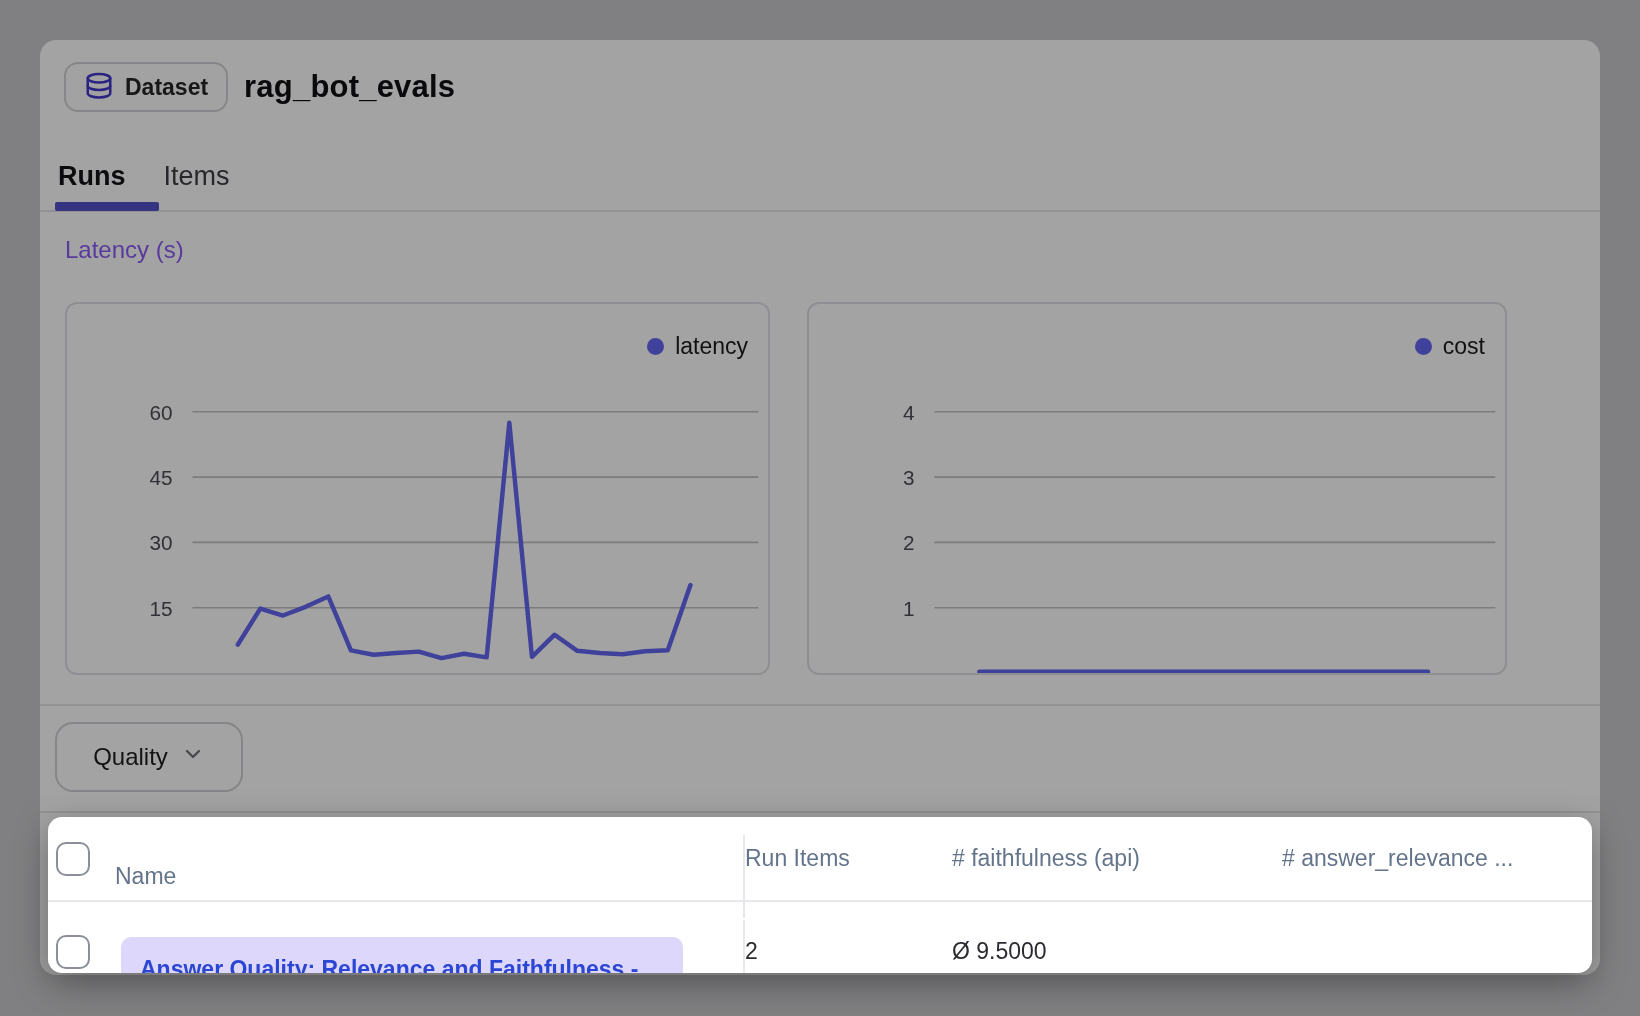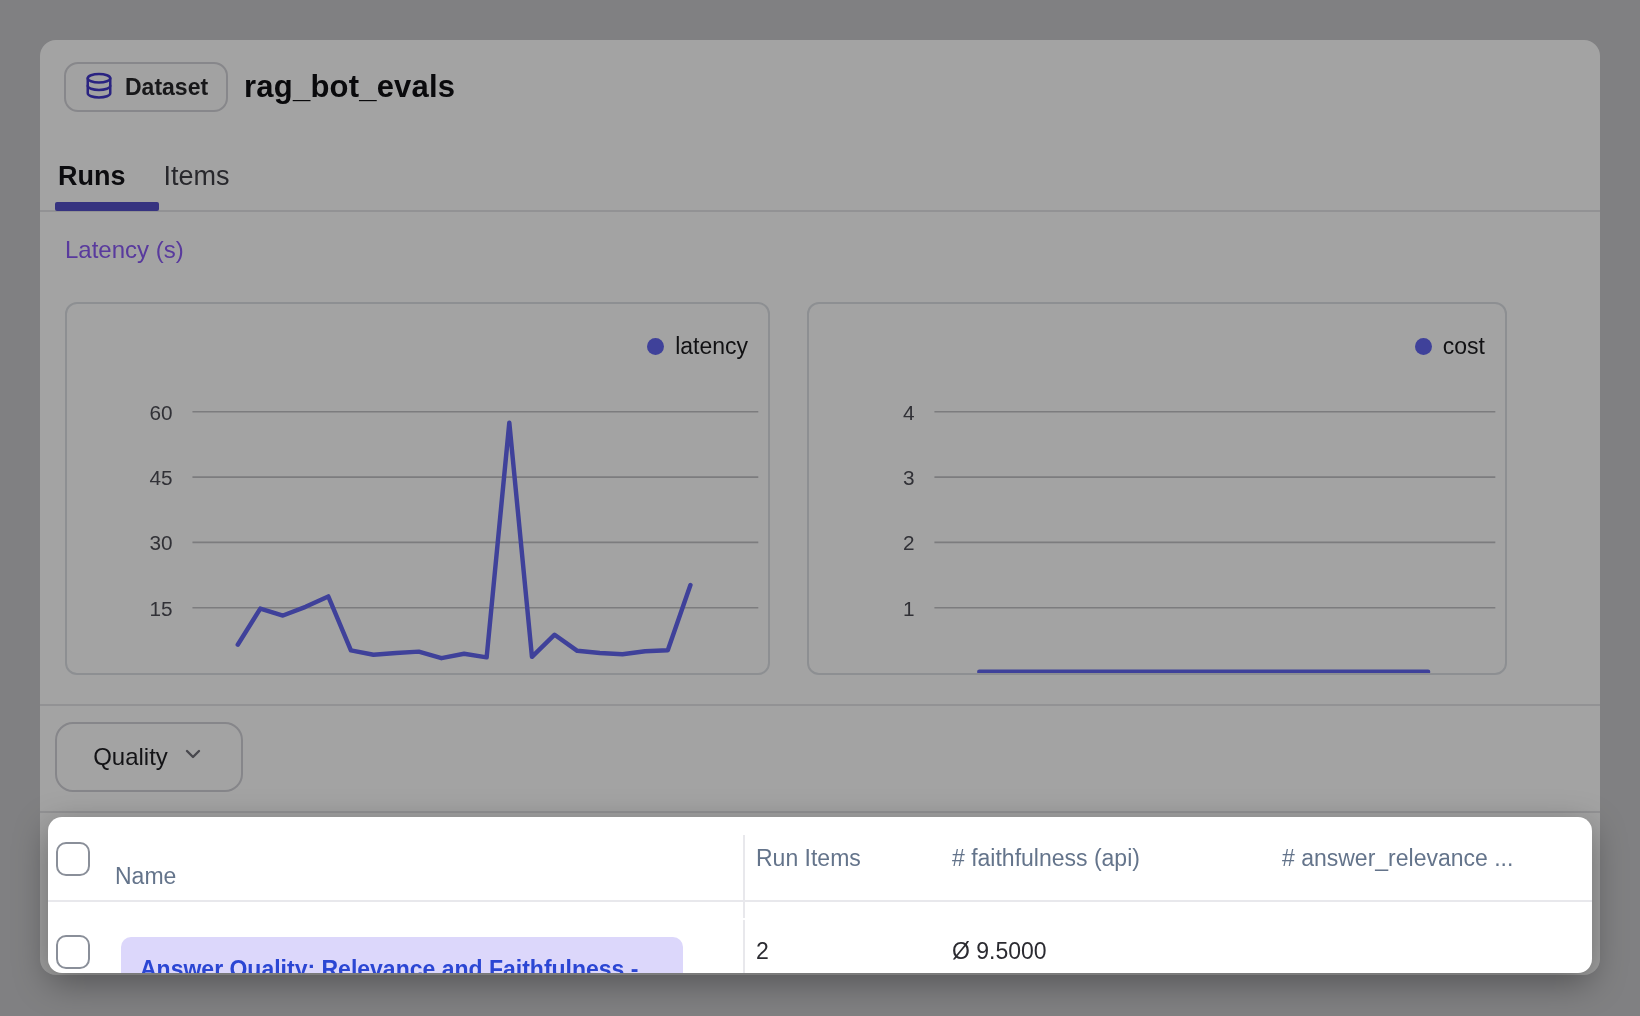--- a/index.html
+++ b/index.html
@@ -84,21 +84,21 @@
   .checkbox {
     width:34px; height:34px; border:2.5px solid #8a8f99; border-radius:10px;
     background:#fff; cursor:pointer;
   }
   .name-cell {
     height:100%; display:flex; align-items:center; padding-left:9px;
     border-right:2px solid #e8e8ec;
     margin-top:35px;
   }
   .col-label { font-size:23px; font-weight:500; color:#64748b; white-space:nowrap; }
-  .cell-pad-a { padding-left:11px; }
+  .cell-pad-a { }
   .cell-pad-b { padding-left:2px; }
   .cell-val { font-size:23px; color:#2b2b31; white-space:nowrap; }
   .name-pill {
     margin-left:6px; height:64px; padding:0 19px;
     display:inline-flex; align-items:center;
     background:#dcd7fb; border-radius:10px;
     font-size:23px; font-weight:700; color:#2b46d3;
     white-space:nowrap; cursor:pointer;
   }
 </style>

